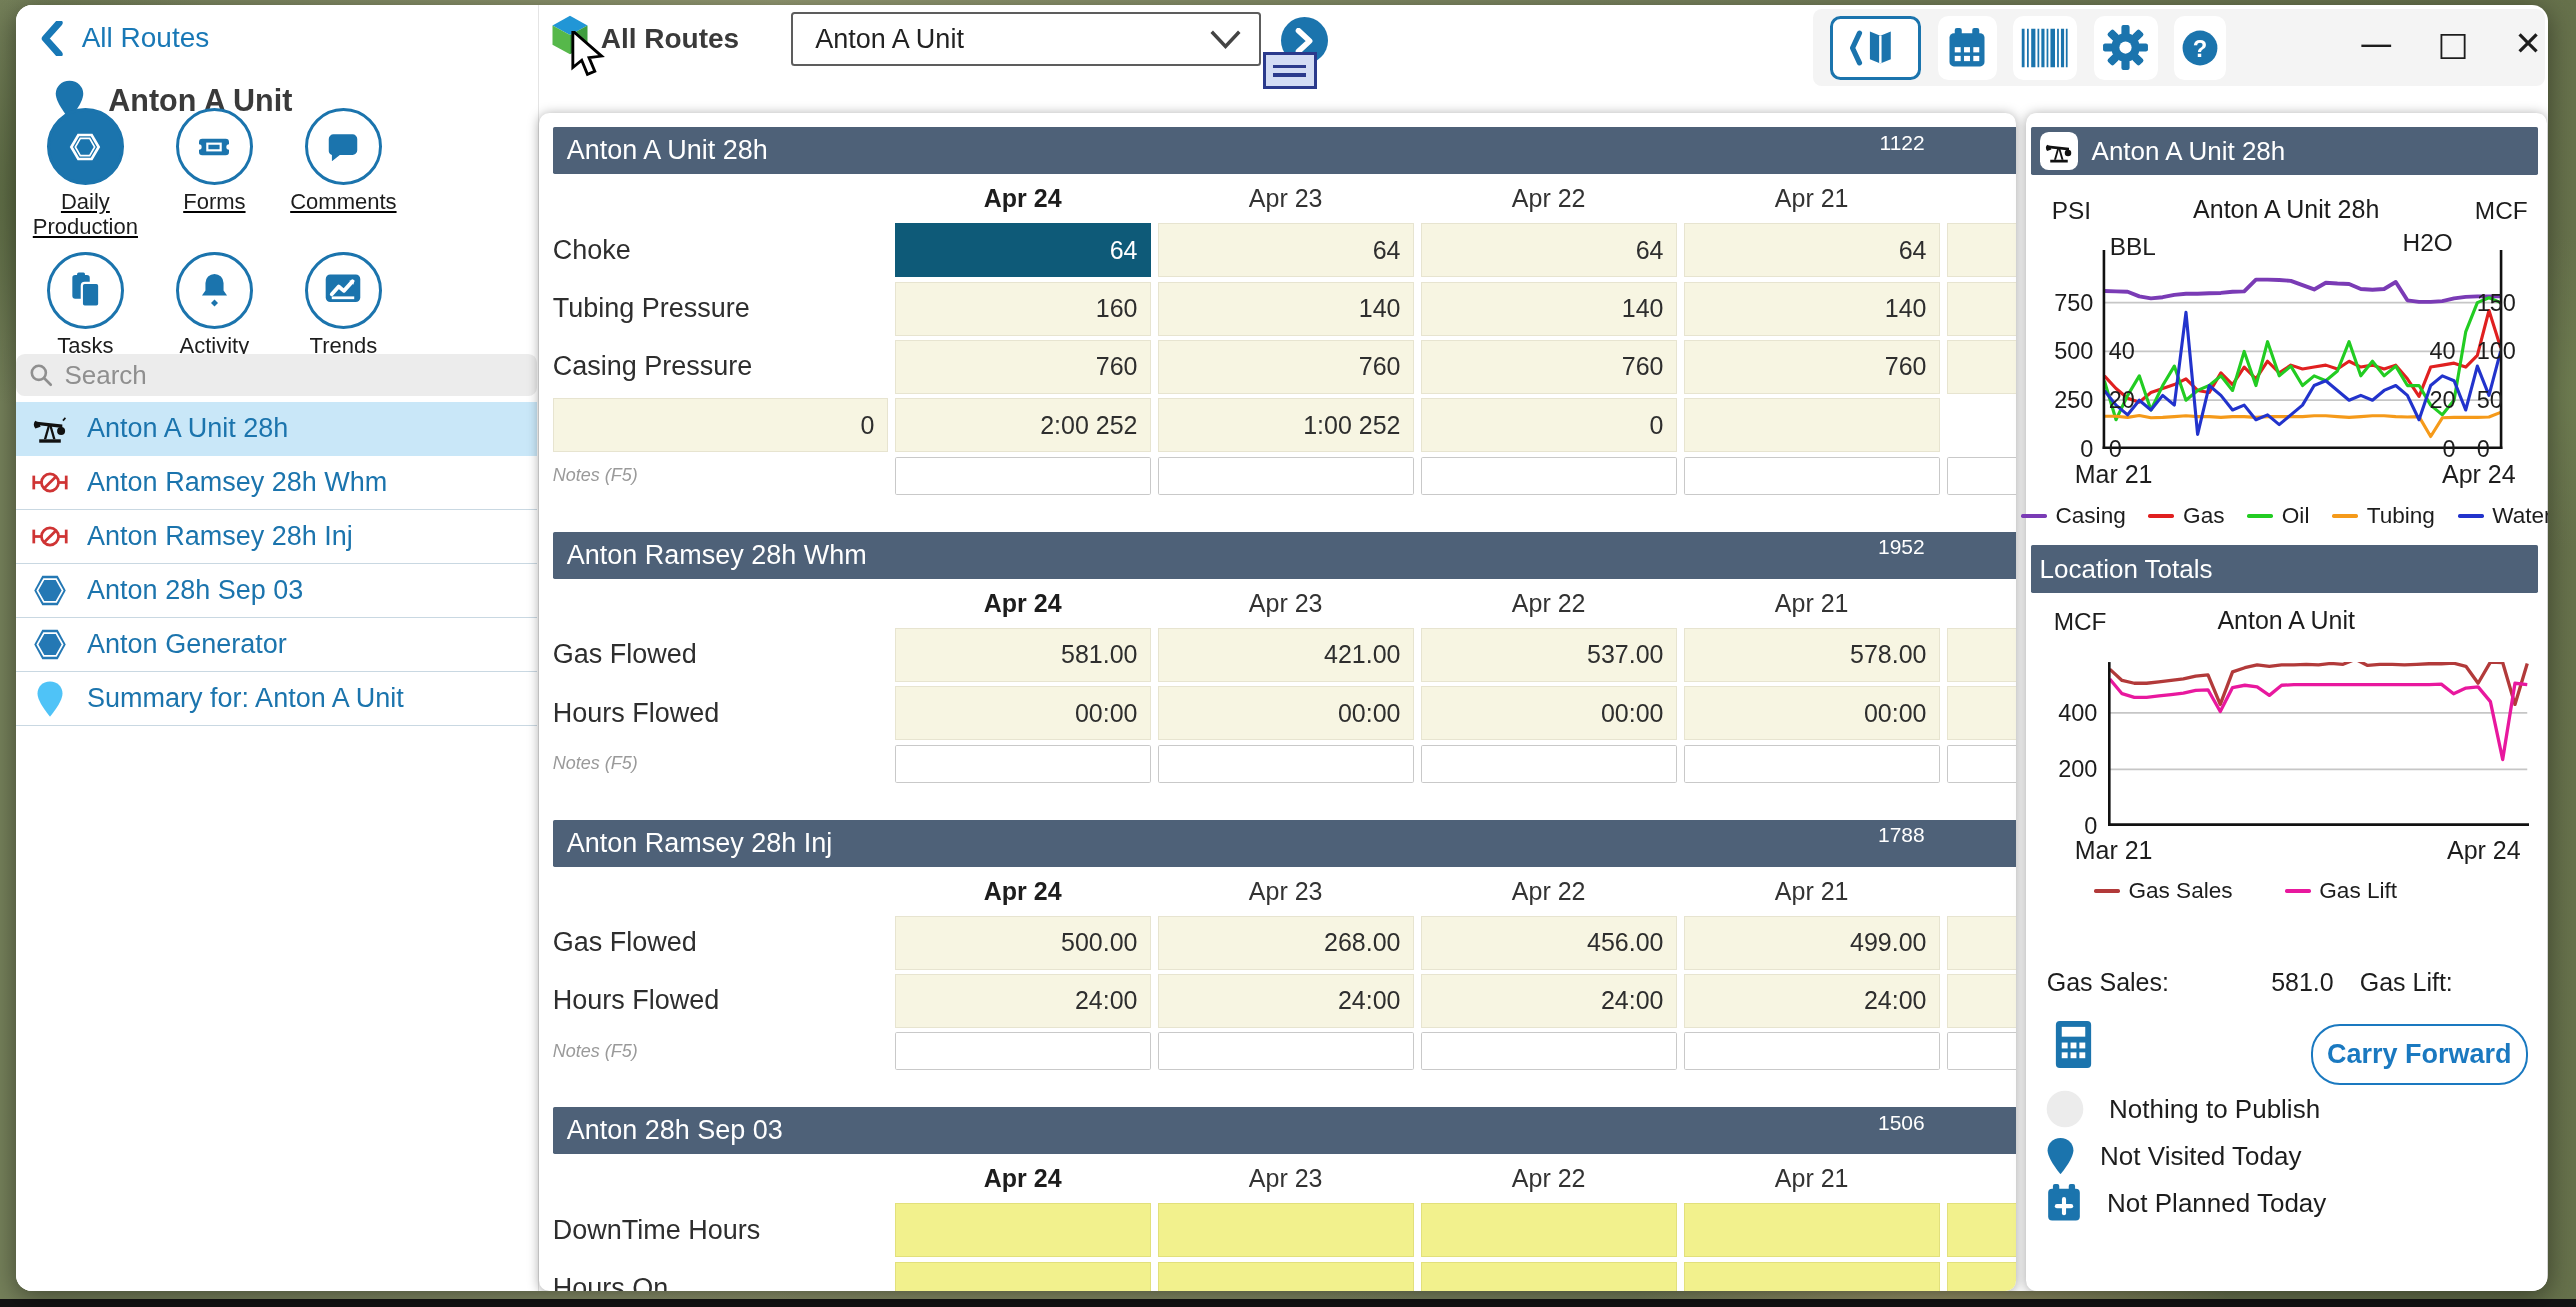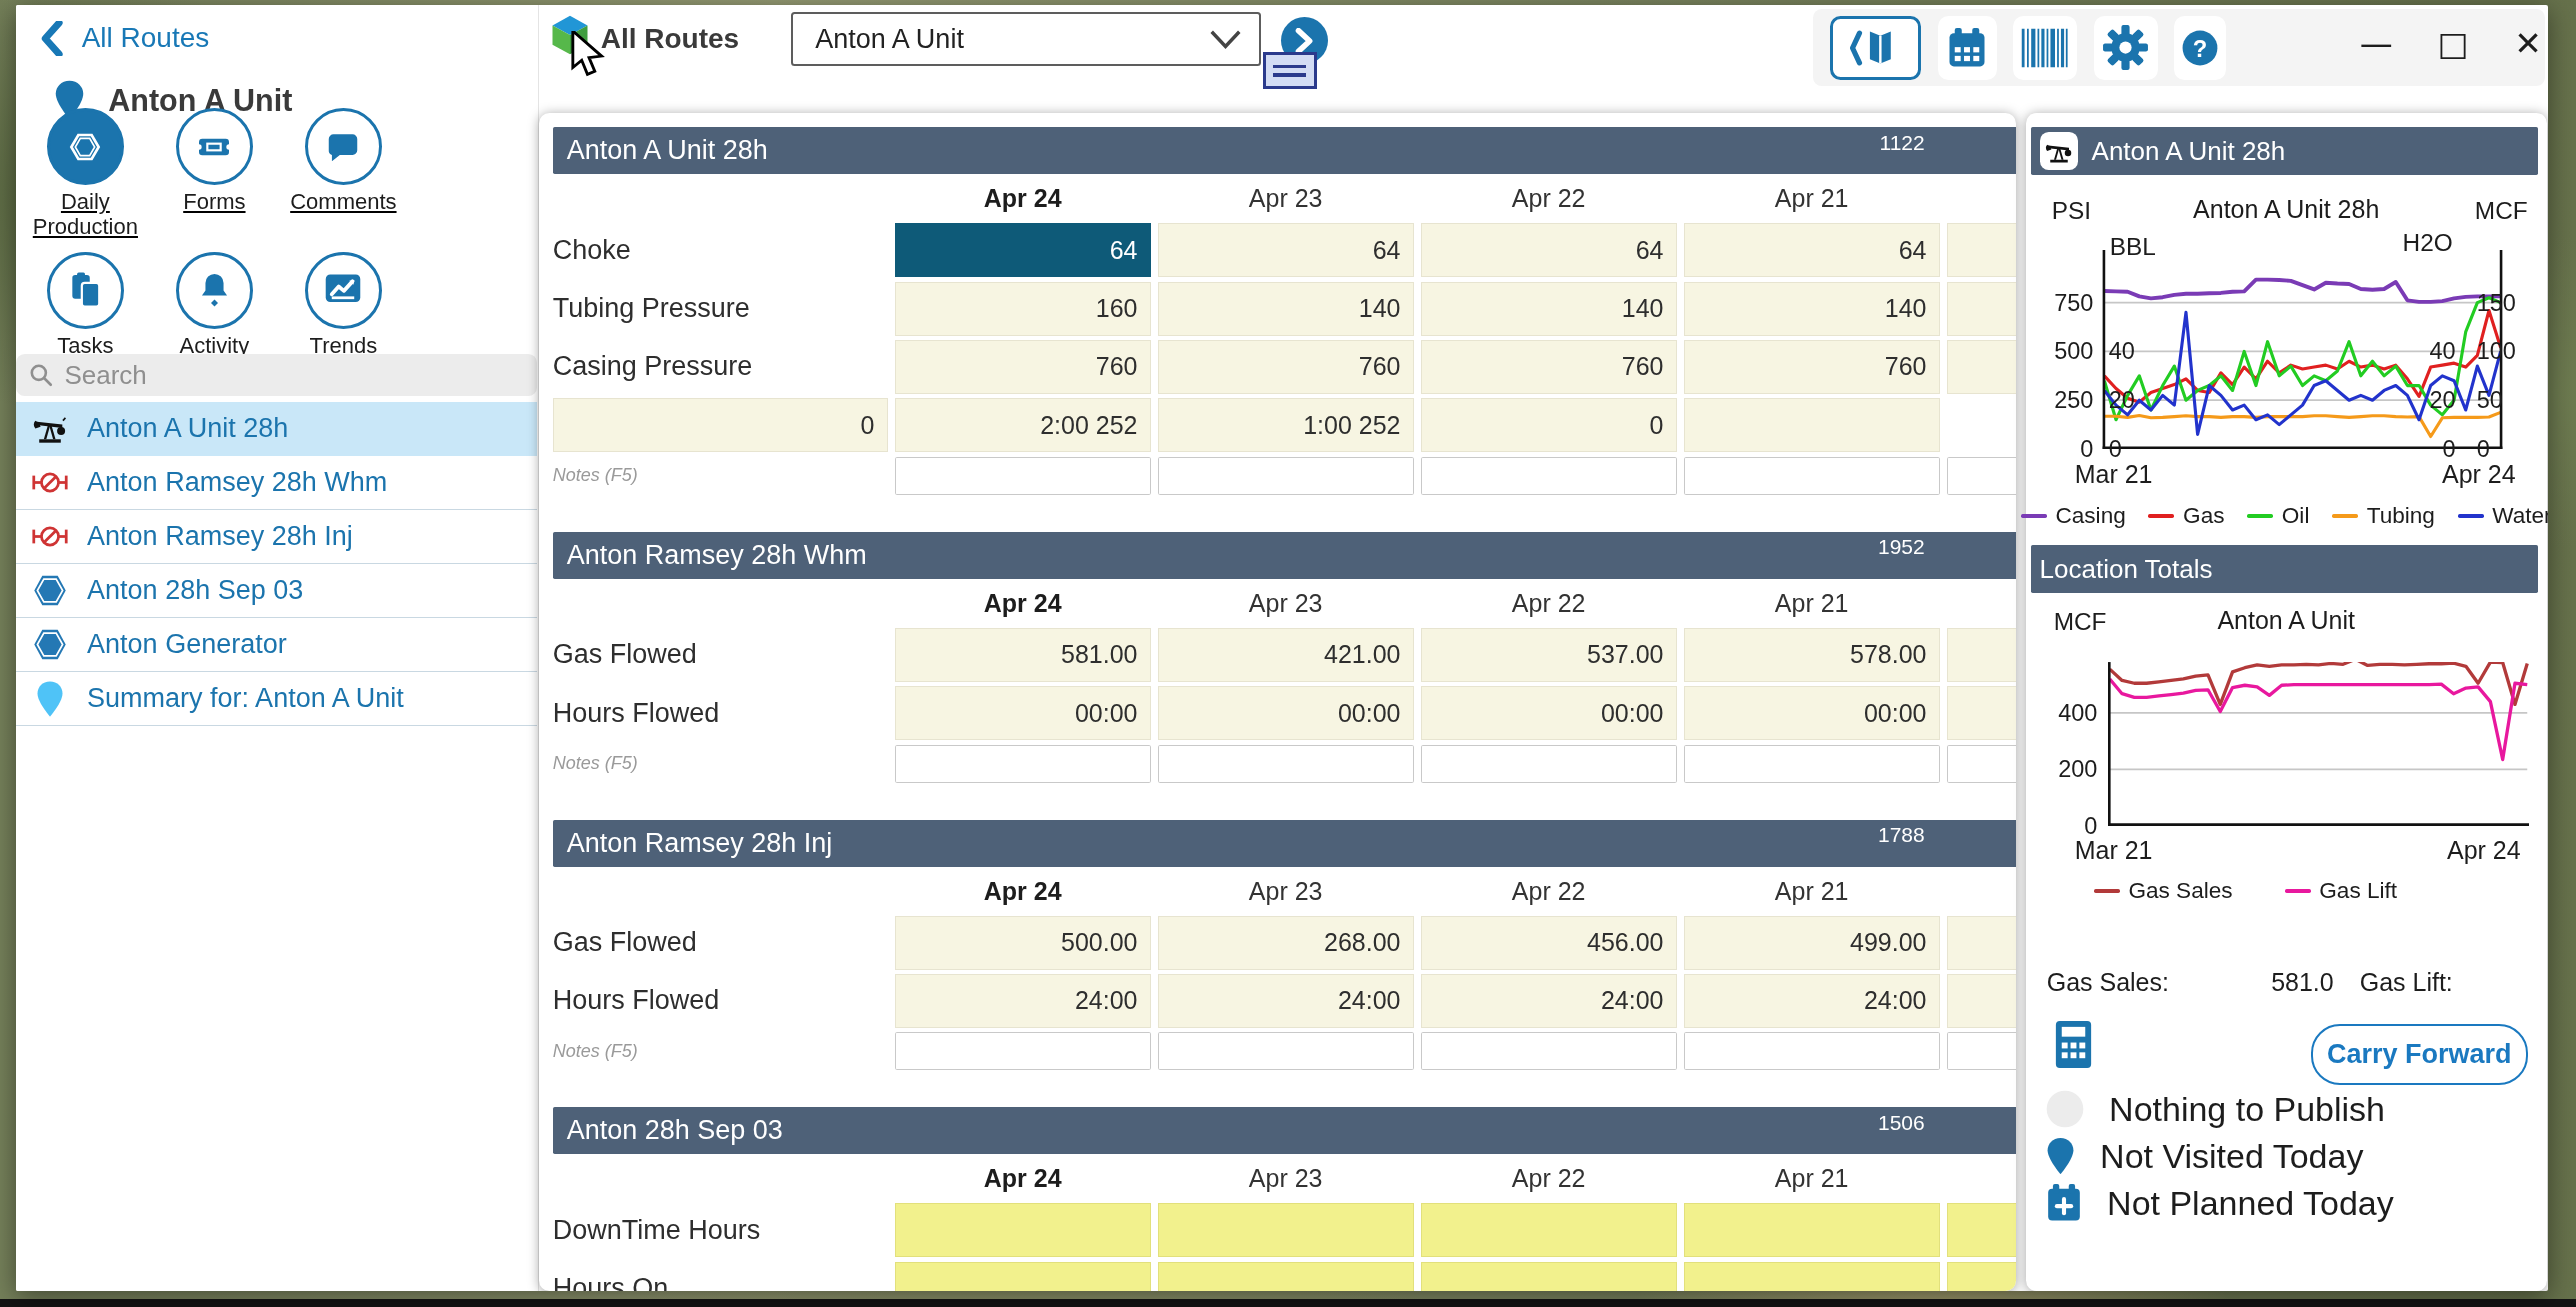--- a/index.html
+++ b/index.html
@@ -6,21 +6,21 @@
     font-family:"Liberation Sans","DejaVu Sans",sans-serif;}
   body{position:relative;
     background:
       radial-gradient(ellipse 436px 331px at 3% 15%, #57663f 0%, transparent 65%),
       radial-gradient(ellipse 366px 261px at 99% 30%, #6d7b50 0%, transparent 60%),
       radial-gradient(ellipse 566px 261px at 40% 100%, #8c9268 0%, transparent 70%),
       radial-gradient(ellipse 436px 226px at 75% 102%, #a79f6f 0%, transparent 70%),
       linear-gradient(90deg,#75805a,#969c74 30%,#7c8660 62%,#66714b);}
   .taskbar{position:absolute;left:0;bottom:0;width:100%;height:8.7px;background:#141414;}
   .app{position:absolute;left:15.7px;top:5.2px;width:2532px;height:1286px;background:#ffffff;
-    border-radius:2px;overflow:hidden;box-shadow:0 5.2px 26px rgba(0,0,0,.45);}
+    border-radius:16px;overflow:hidden;box-shadow:0 5.2px 26px rgba(0,0,0,.45);}
 
   
   .sidebar{position:absolute;left:0;top:0;width:522px;height:100%;background:#fff;border-right:0.9px solid #e4e4e4;}
   .backrow{position:absolute;left:24.4px;top:15.7px;display:flex;align-items:center;gap:19px;cursor:pointer;}
   .backrow .txt{font-size:28px;color:#1878b6;}
   .loc-title{position:absolute;left:37px;top:73px;display:flex;align-items:center;gap:22.6px;}
   .loc-title .txt{font-size:30.5px;font-weight:bold;color:#3a3a3a;}
   .actions{position:absolute;left:5.2px;top:103px;width:401px;display:grid;
     grid-template-columns:repeat(3,129px);row-gap:12.2px;}
   .action{display:flex;flex-direction:column;align-items:center;cursor:pointer;text-decoration:underline;}
@@ -102,21 +102,21 @@
   .legend.l2{justify-content:flex-start;padding-left:68px;gap:52px;}
   .lg-item{display:flex;align-items:center;gap:8.7px;font-size:22.6px;color:#1d1d1d;}
   .lg-sw{width:26px;height:4.4px;border-radius:1.7px;}
   .totals{position:absolute;left:21px;right:19px;display:grid;
     grid-template-columns:148px 139px 153px 148px;font-size:25px;color:#1d1d1d;}
   .totals .v{text-align:right;}
   .carry-btn{position:absolute;right:19px;width:213px;height:57px;border:2.6px solid #1a79c0;
     border-radius:29px;background:#fff;display:flex;align-items:center;justify-content:center;
     font-size:27px;font-weight:bold;color:#1a79c0;cursor:pointer;}
   .status-row{position:absolute;left:19px;display:flex;align-items:center;gap:24.4px;height:44px;}
-  .status-row .lbl{font-size:34px;color:#1d1d1d;}
+  .status-row .lbl{font-size:26px;color:#1d1d1d;}
   svg{display:block;}
   .chart-svg{position:absolute;}
 </style>
 </head>
 <body>
 
 <div class="taskbar"></div>
 
 <div class="app">
 

